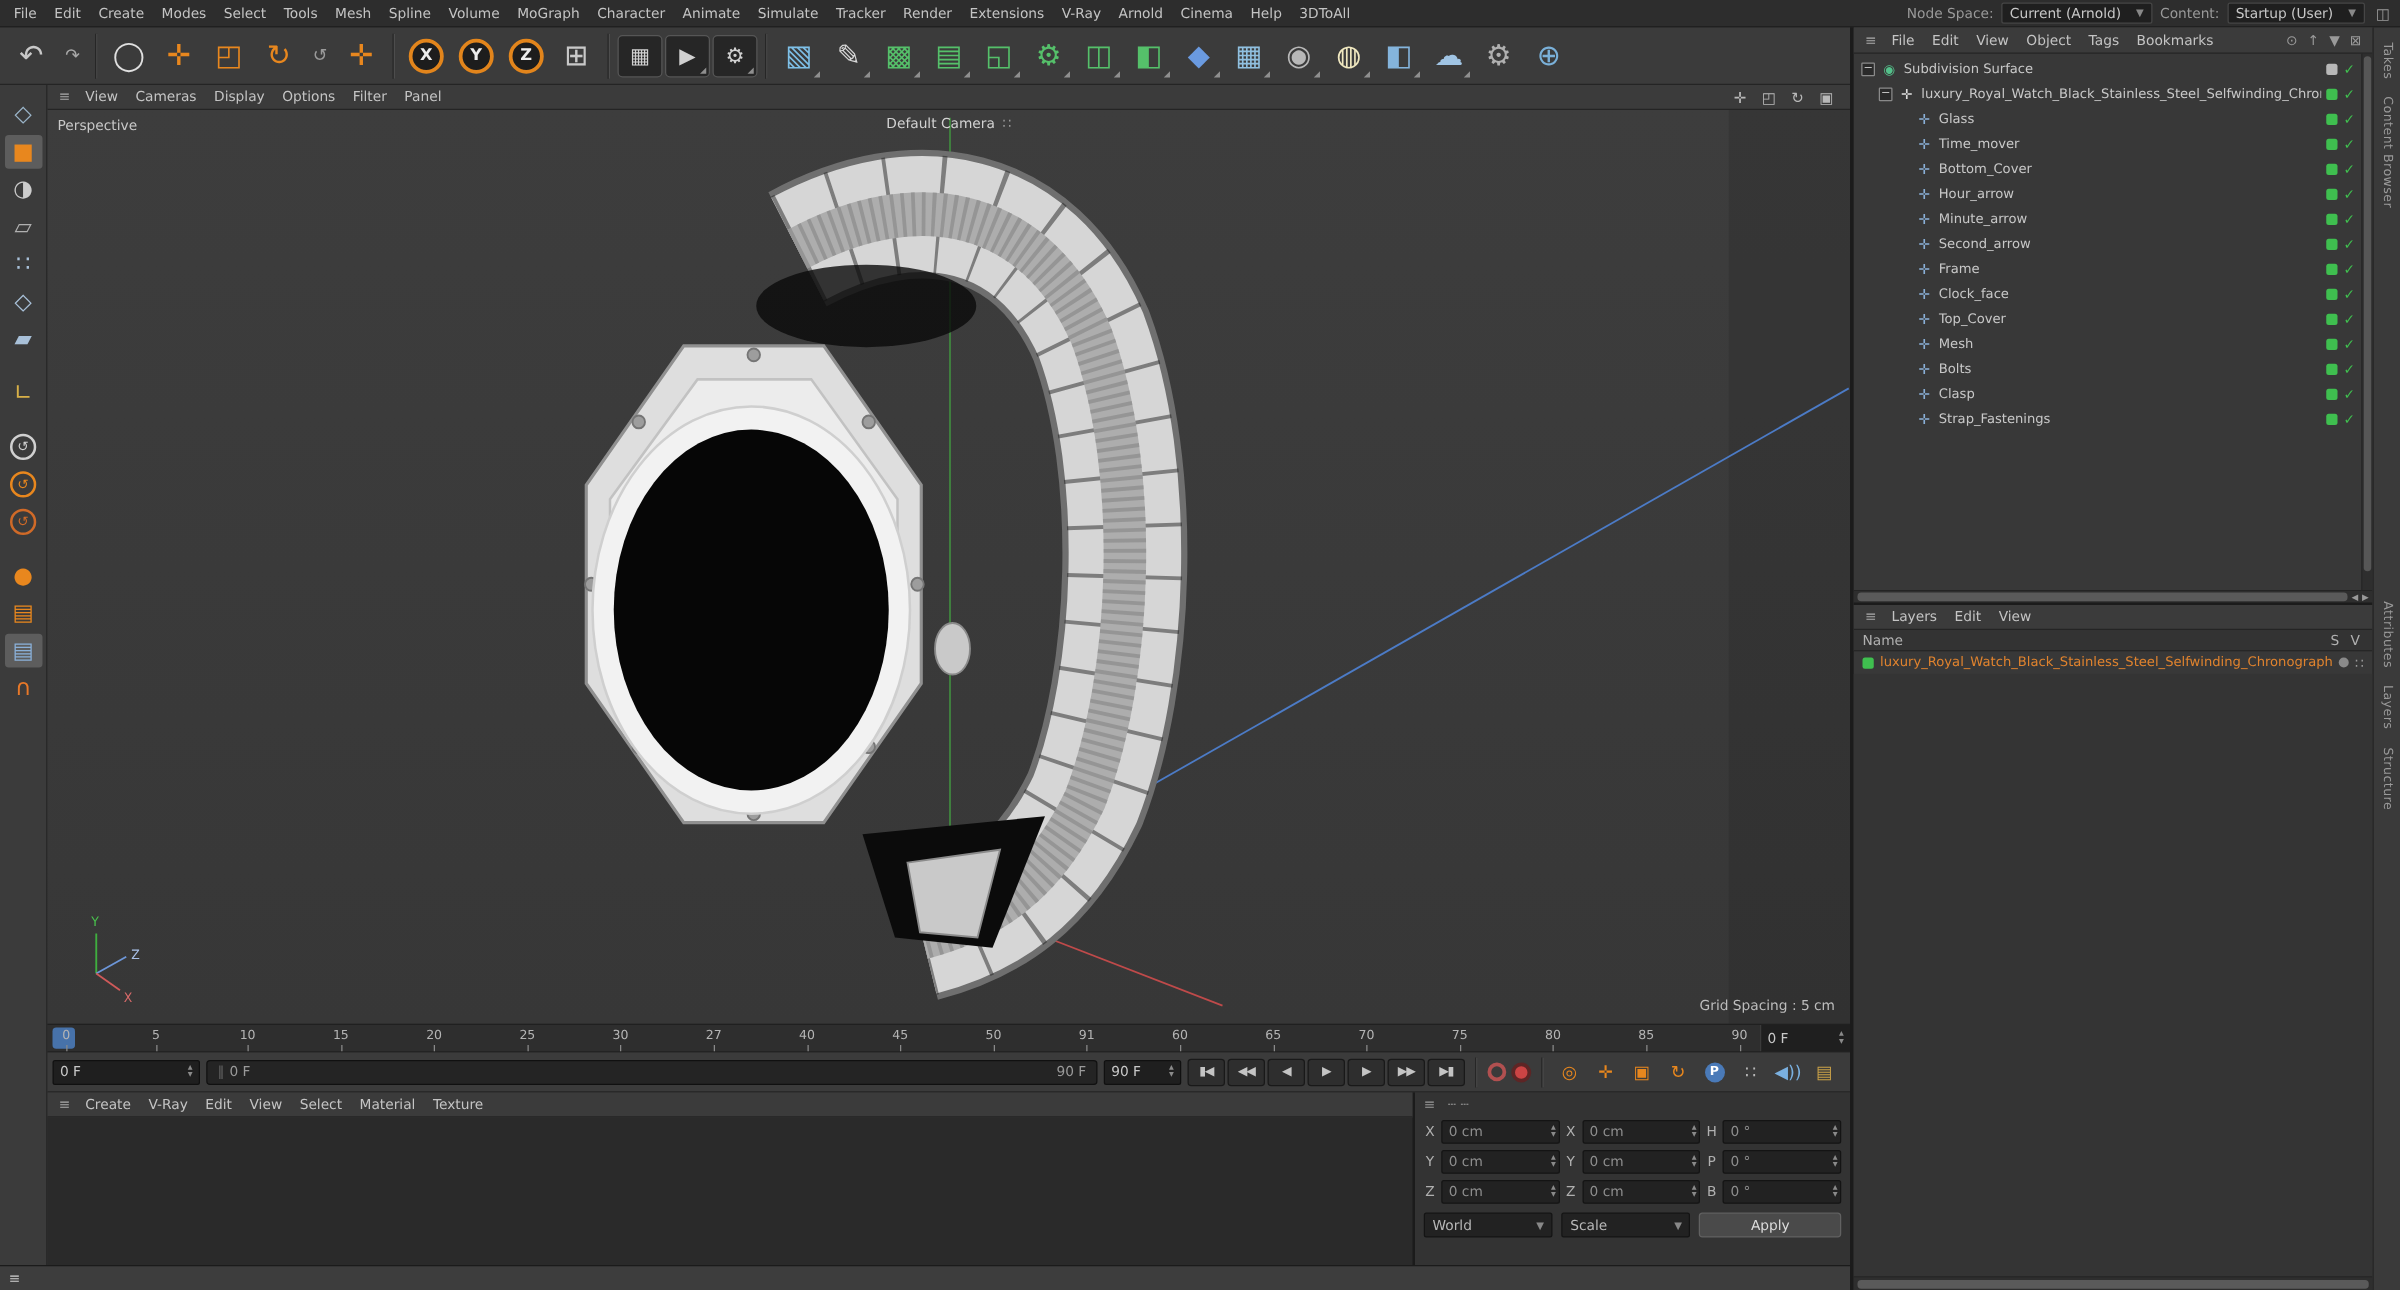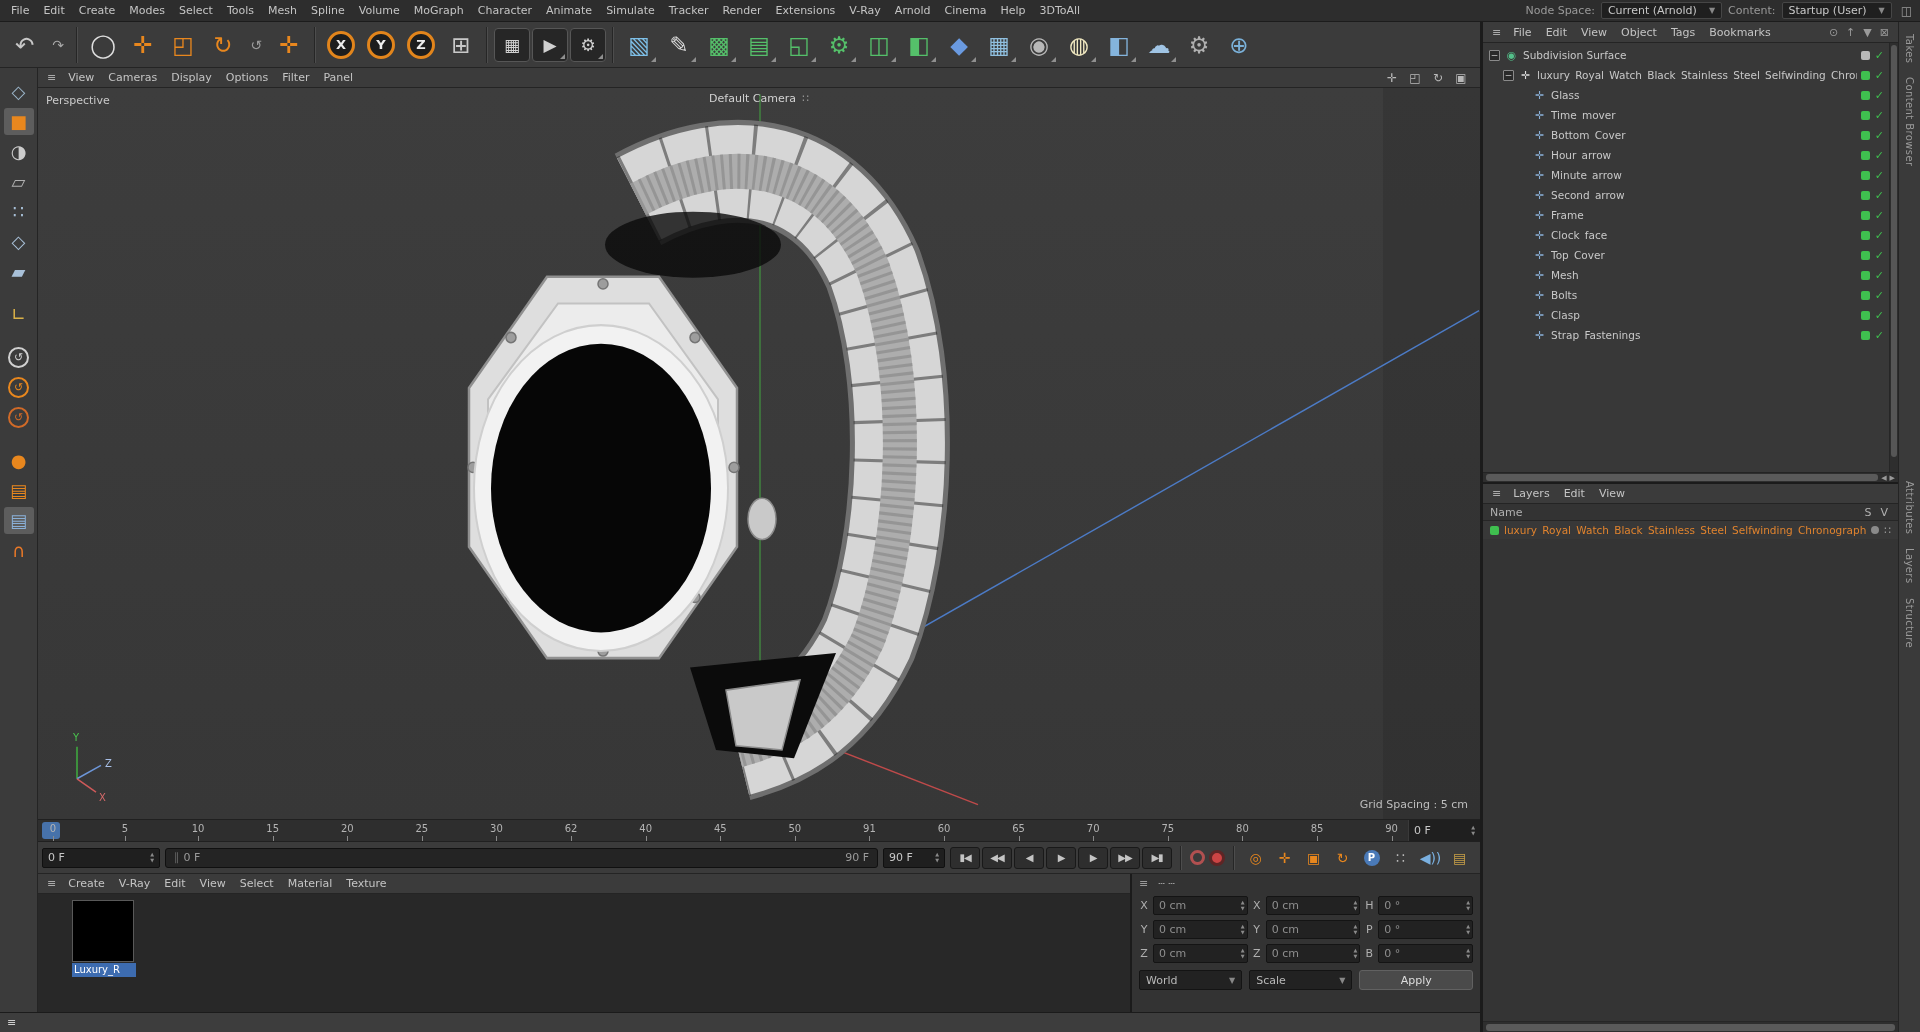--- a/index.html
+++ b/index.html
@@ -346,21 +346,21 @@
           <div class="ruler-row">
             <div class="ruler">
               <div class="playhead"></div>
             <div class="tick">0</div>
                 <div class="tick">5</div>
                 <div class="tick">10</div>
                 <div class="tick">15</div>
                 <div class="tick">20</div>
                 <div class="tick">25</div>
                 <div class="tick">30</div>
-                <div class="tick">62</div>
+                <div class="tick">27</div>
                 <div class="tick">40</div>
                 <div class="tick">45</div>
                 <div class="tick">50</div>
                 <div class="tick">91</div>
                 <div class="tick">60</div>
                 <div class="tick">65</div>
                 <div class="tick">70</div>
                 <div class="tick">75</div>
                 <div class="tick">80</div>
                 <div class="tick">85</div>
@@ -433,26 +433,20 @@
                 <div class="mat-menu-items">
                     <div class="vp-menu-item">Create</div>
                     <div class="vp-menu-item">V-Ray</div>
                     <div class="vp-menu-item">Edit</div>
                     <div class="vp-menu-item">View</div>
                     <div class="vp-menu-item">Select</div>
                     <div class="vp-menu-item">Material</div>
                     <div class="vp-menu-item">Texture</div>
                   </div>
               </div>
-              <div class="mat-body">
-                  <div class="mat-item">
-                    <div class="mat-thumb"></div>
-                    <div class="mat-label">Luxury_R</div>
-                  </div>
-                </div>
             </div>
 
             <div class="coords">
               <div class="coords-top">
                 <span>≡</span>
                 <span>┄ ┄</span>
               </div>
               <div class="coords-grid">
                   <div class="coord-row">
                     <div class="c-label">X</div>

